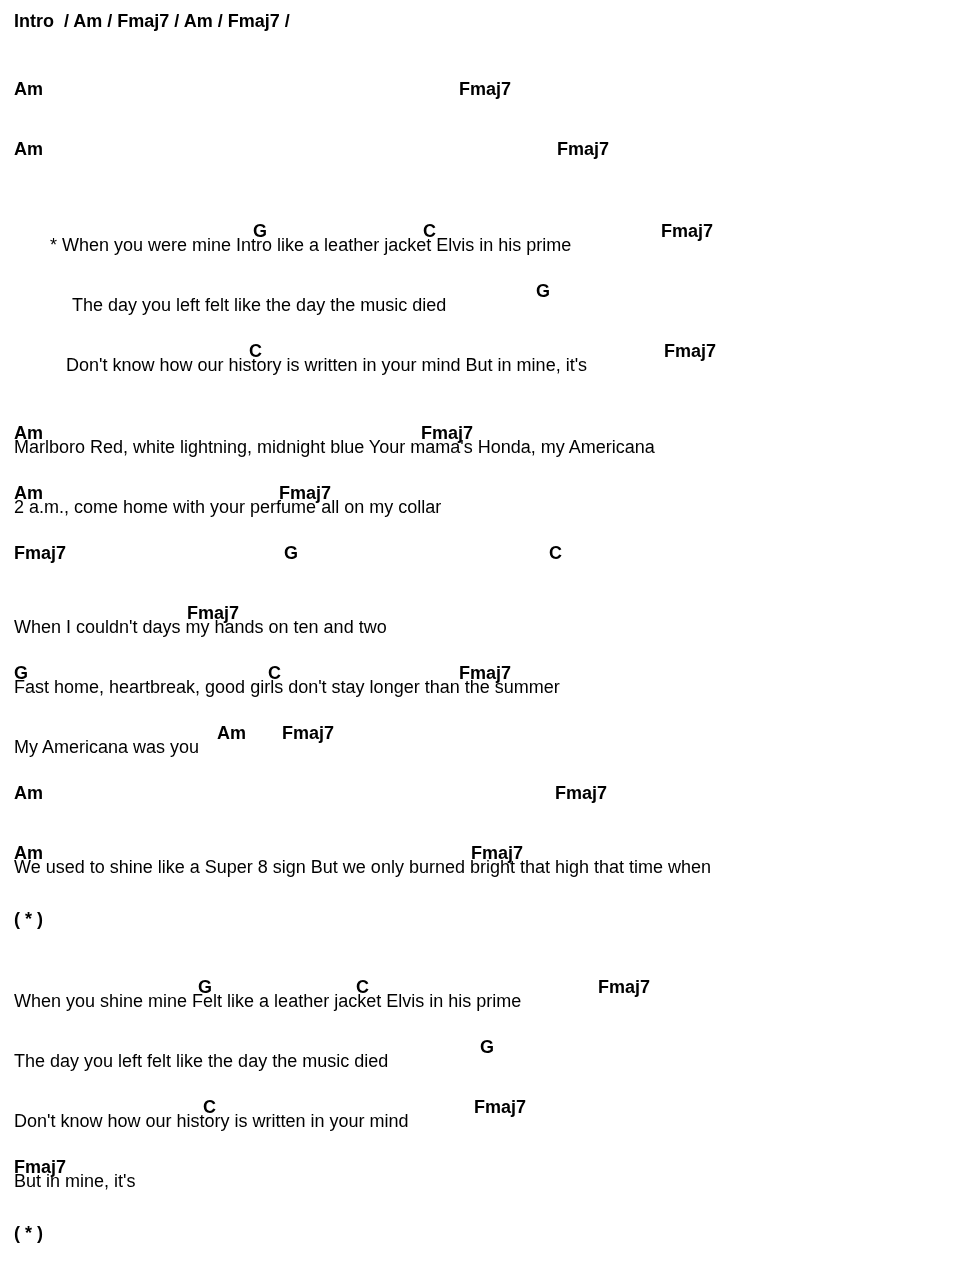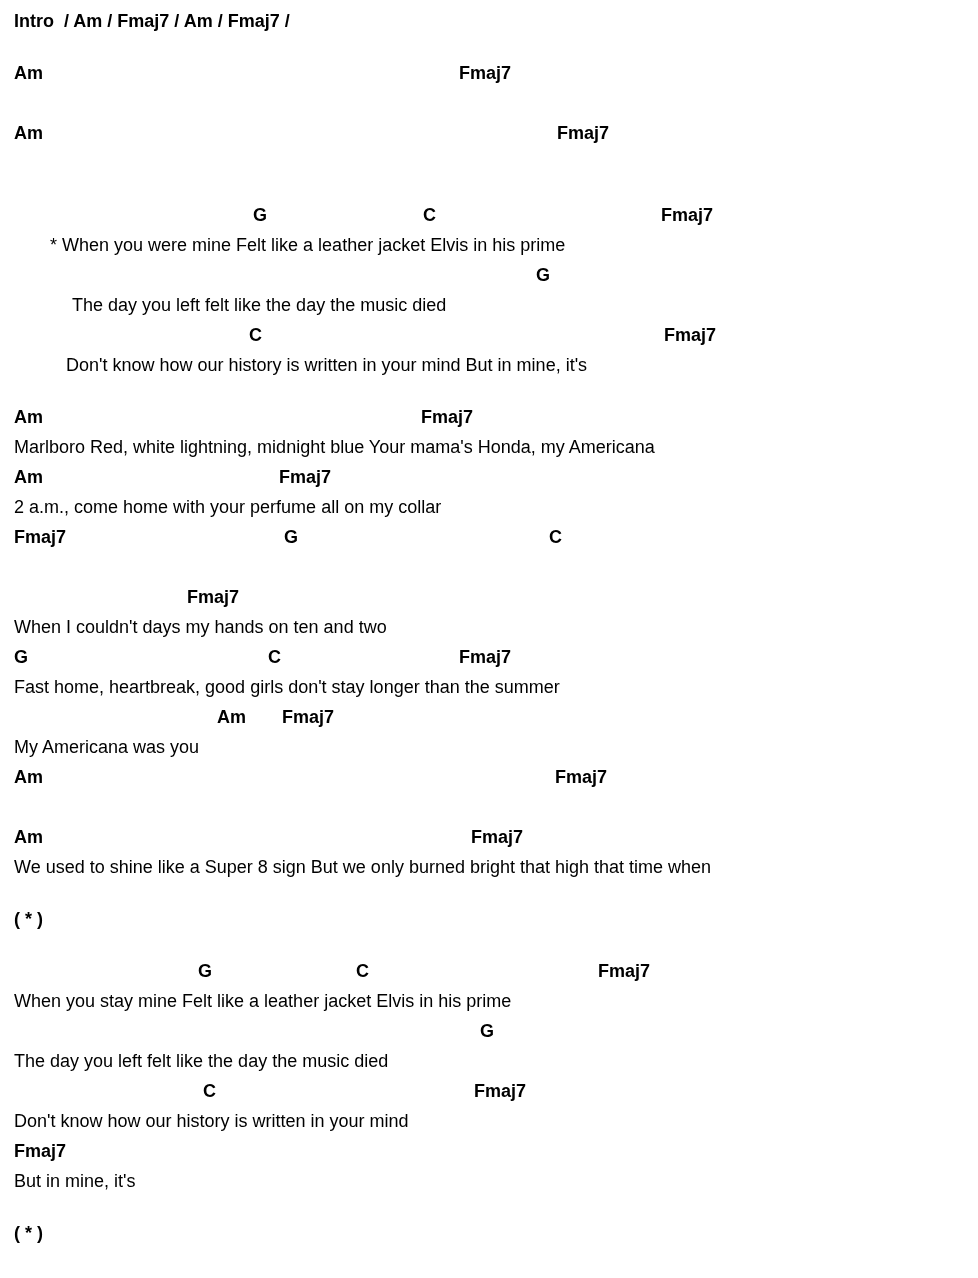--- a/index.html
+++ b/index.html
@@ -23,59 +23,59 @@
     line-height: 22px;
   }
   .line.chords {
     left: 0;
     width: 100%;
     height: 30px;
     font-weight: bold;
   }
   .chord {
     position: absolute;
-    top: 0;
+    top: 16px;
     font-weight: bold;
     white-space: pre;
   }
   .line.heading,
   .line.marker {
     font-weight: bold;
   }
 </style>
 </head>
 <body>
 
 <div class="sheet">
     <div class="line heading" style="top: 10px; left: 14px;">Intro  / Am / Fmaj7 / Am / Fmaj7 /</div>
     <div class="line chords" style="top: 62px;"><span class="chord" style="left: 14px;">Am</span><span class="chord" style="left: 459px;">Fmaj7</span></div>
     <div class="line chords" style="top: 122px;"><span class="chord" style="left: 14px;">Am</span><span class="chord" style="left: 557px;">Fmaj7</span></div>
     <div class="line chords" style="top: 204px;"><span class="chord" style="left: 253px;">G</span><span class="chord" style="left: 423px;">C</span><span class="chord" style="left: 661px;">Fmaj7</span></div>
-    <div class="line lyric" style="top: 234px; left: 50px;">* When you were mine Felt like a leather jacket Elvis in his prime</div>
+    <div class="line lyric" style="top: 234px; left: 50px;">* When you were mine Intro like a leather jacket Elvis in his prime</div>
     <div class="line chords" style="top: 264px;"><span class="chord" style="left: 536px;">G</span></div>
     <div class="line lyric" style="top: 294px; left: 72px;">The day you left felt like the day the music died</div>
     <div class="line chords" style="top: 324px;"><span class="chord" style="left: 249px;">C</span><span class="chord" style="left: 664px;">Fmaj7</span></div>
     <div class="line lyric" style="top: 354px; left: 66px;">Don't know how our history is written in your mind But in mine, it's</div>
     <div class="line chords" style="top: 406px;"><span class="chord" style="left: 14px;">Am</span><span class="chord" style="left: 421px;">Fmaj7</span></div>
     <div class="line lyric" style="top: 436px; left: 14px;">Marlboro Red, white lightning, midnight blue Your mama's Honda, my Americana</div>
     <div class="line chords" style="top: 466px;"><span class="chord" style="left: 14px;">Am</span><span class="chord" style="left: 279px;">Fmaj7</span></div>
     <div class="line lyric" style="top: 496px; left: 14px;">2 a.m., come home with your perfume all on my collar</div>
     <div class="line chords" style="top: 526px;"><span class="chord" style="left: 14px;">Fmaj7</span><span class="chord" style="left: 284px;">G</span><span class="chord" style="left: 549px;">C</span></div>
     <div class="line chords" style="top: 586px;"><span class="chord" style="left: 187px;">Fmaj7</span></div>
     <div class="line lyric" style="top: 616px; left: 14px;">When I couldn't days my hands on ten and two</div>
     <div class="line chords" style="top: 646px;"><span class="chord" style="left: 14px;">G</span><span class="chord" style="left: 268px;">C</span><span class="chord" style="left: 459px;">Fmaj7</span></div>
     <div class="line lyric" style="top: 676px; left: 14px;">Fast home, heartbreak, good girls don't stay longer than the summer</div>
     <div class="line chords" style="top: 706px;"><span class="chord" style="left: 217px;">Am</span><span class="chord" style="left: 282px;">Fmaj7</span></div>
     <div class="line lyric" style="top: 736px; left: 14px;">My Americana was you</div>
     <div class="line chords" style="top: 766px;"><span class="chord" style="left: 14px;">Am</span><span class="chord" style="left: 555px;">Fmaj7</span></div>
     <div class="line chords" style="top: 826px;"><span class="chord" style="left: 14px;">Am</span><span class="chord" style="left: 471px;">Fmaj7</span></div>
     <div class="line lyric" style="top: 856px; left: 14px;">We used to shine like a Super 8 sign But we only burned bright that high that time when</div>
     <div class="line marker" style="top: 908px; left: 14px;">( * )</div>
     <div class="line chords" style="top: 960px;"><span class="chord" style="left: 198px;">G</span><span class="chord" style="left: 356px;">C</span><span class="chord" style="left: 598px;">Fmaj7</span></div>
-    <div class="line lyric" style="top: 990px; left: 14px;">When you stay mine Felt like a leather jacket Elvis in his prime</div>
+    <div class="line lyric" style="top: 990px; left: 14px;">When you shine mine Felt like a leather jacket Elvis in his prime</div>
     <div class="line chords" style="top: 1020px;"><span class="chord" style="left: 480px;">G</span></div>
     <div class="line lyric" style="top: 1050px; left: 14px;">The day you left felt like the day the music died</div>
     <div class="line chords" style="top: 1080px;"><span class="chord" style="left: 203px;">C</span><span class="chord" style="left: 474px;">Fmaj7</span></div>
     <div class="line lyric" style="top: 1110px; left: 14px;">Don't know how our history is written in your mind</div>
     <div class="line chords" style="top: 1140px;"><span class="chord" style="left: 14px;">Fmaj7</span></div>
     <div class="line lyric" style="top: 1170px; left: 14px;">But in mine, it's</div>
     <div class="line marker" style="top: 1222px; left: 14px;">( * )</div>
   </div>
 
 </body></html>

